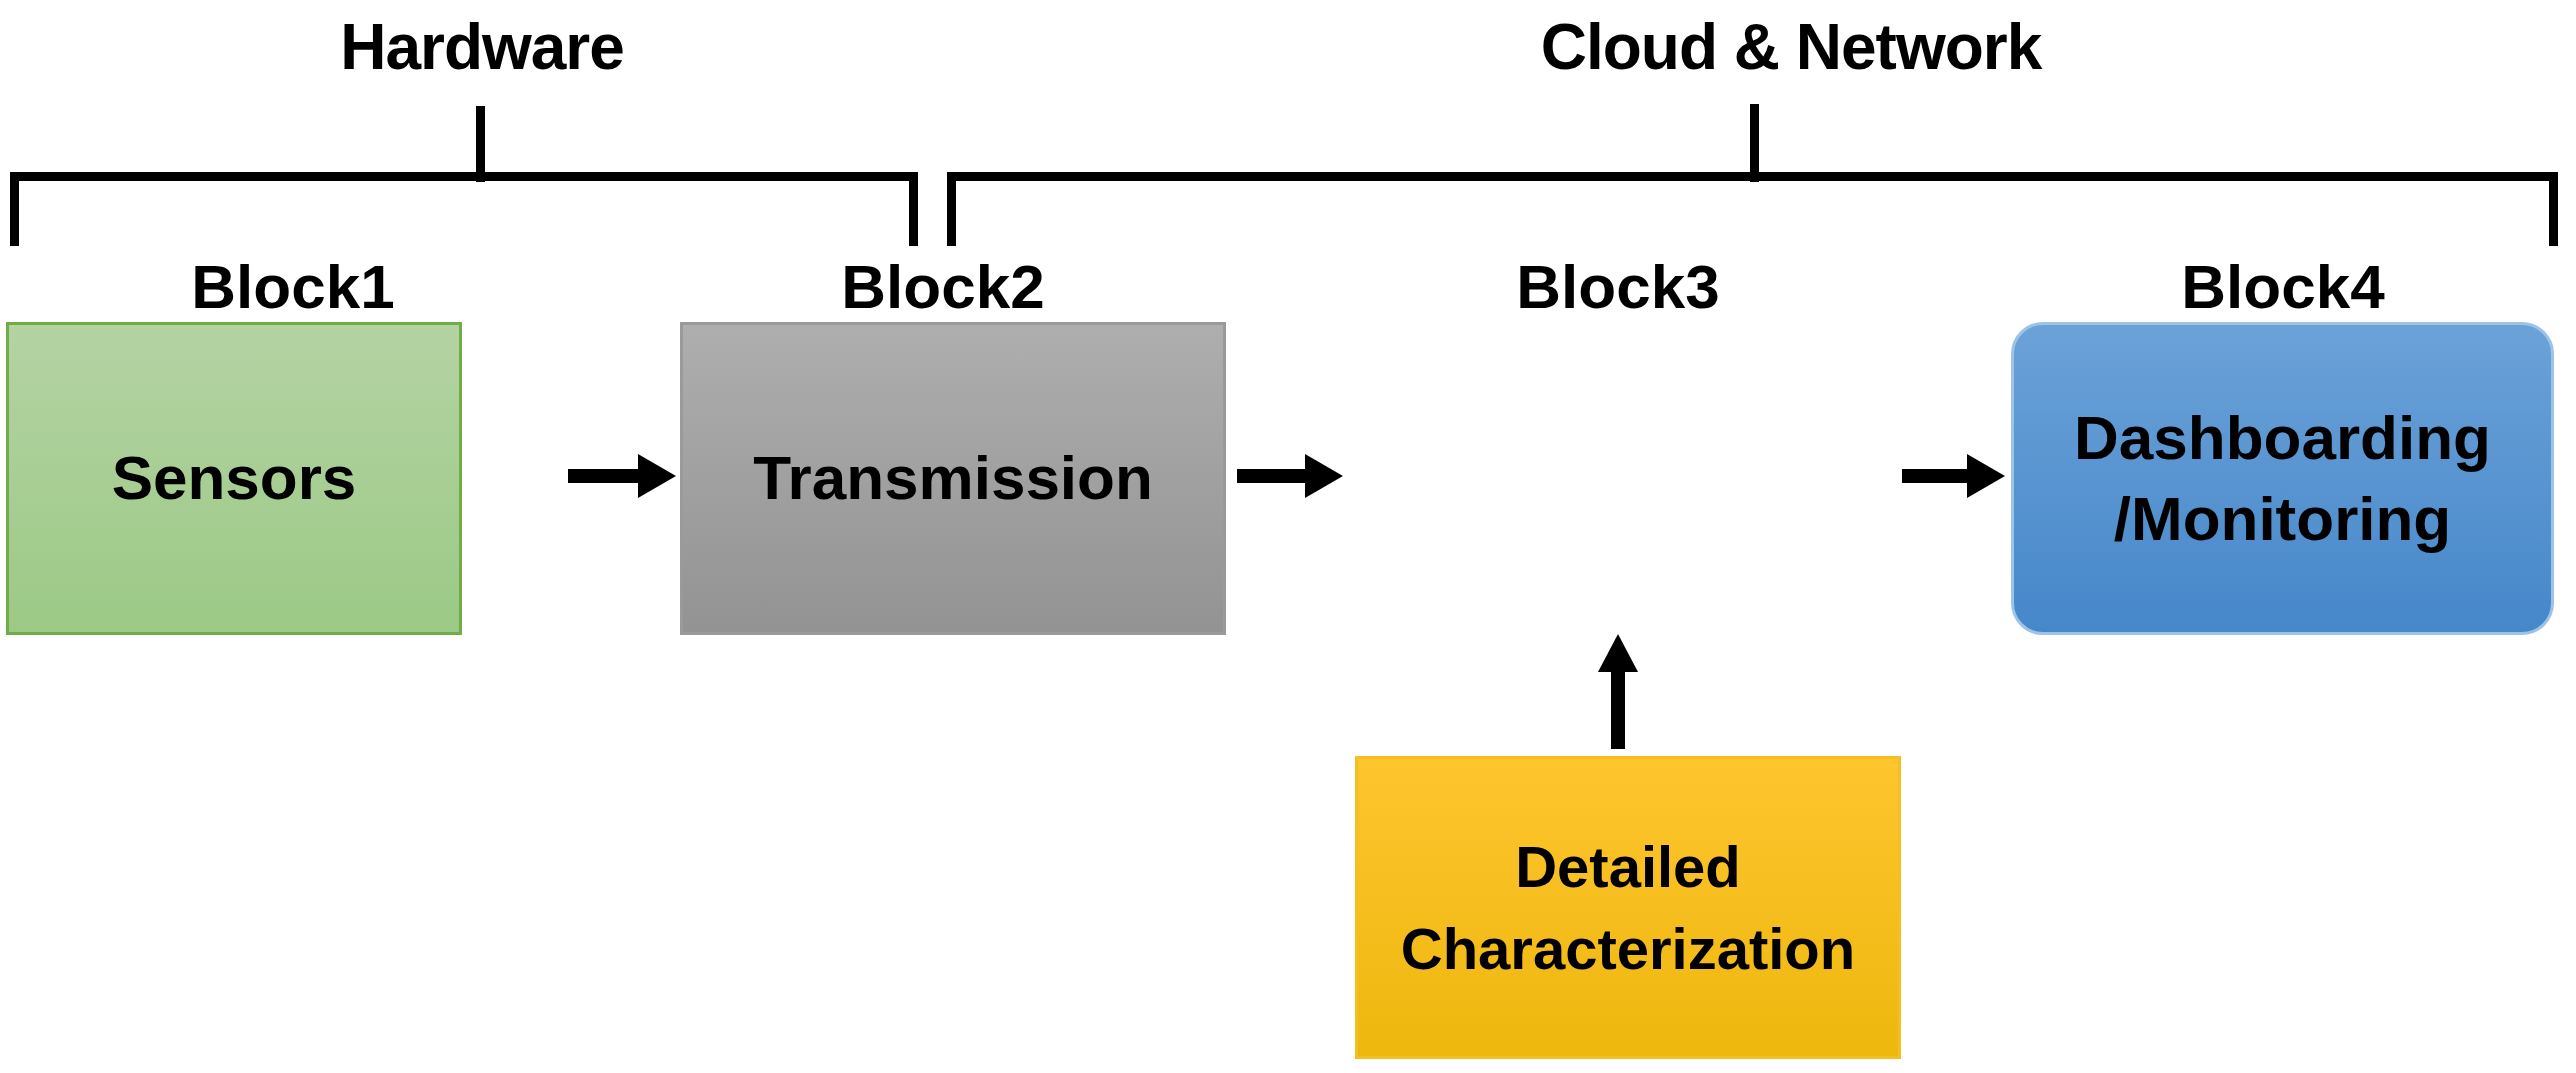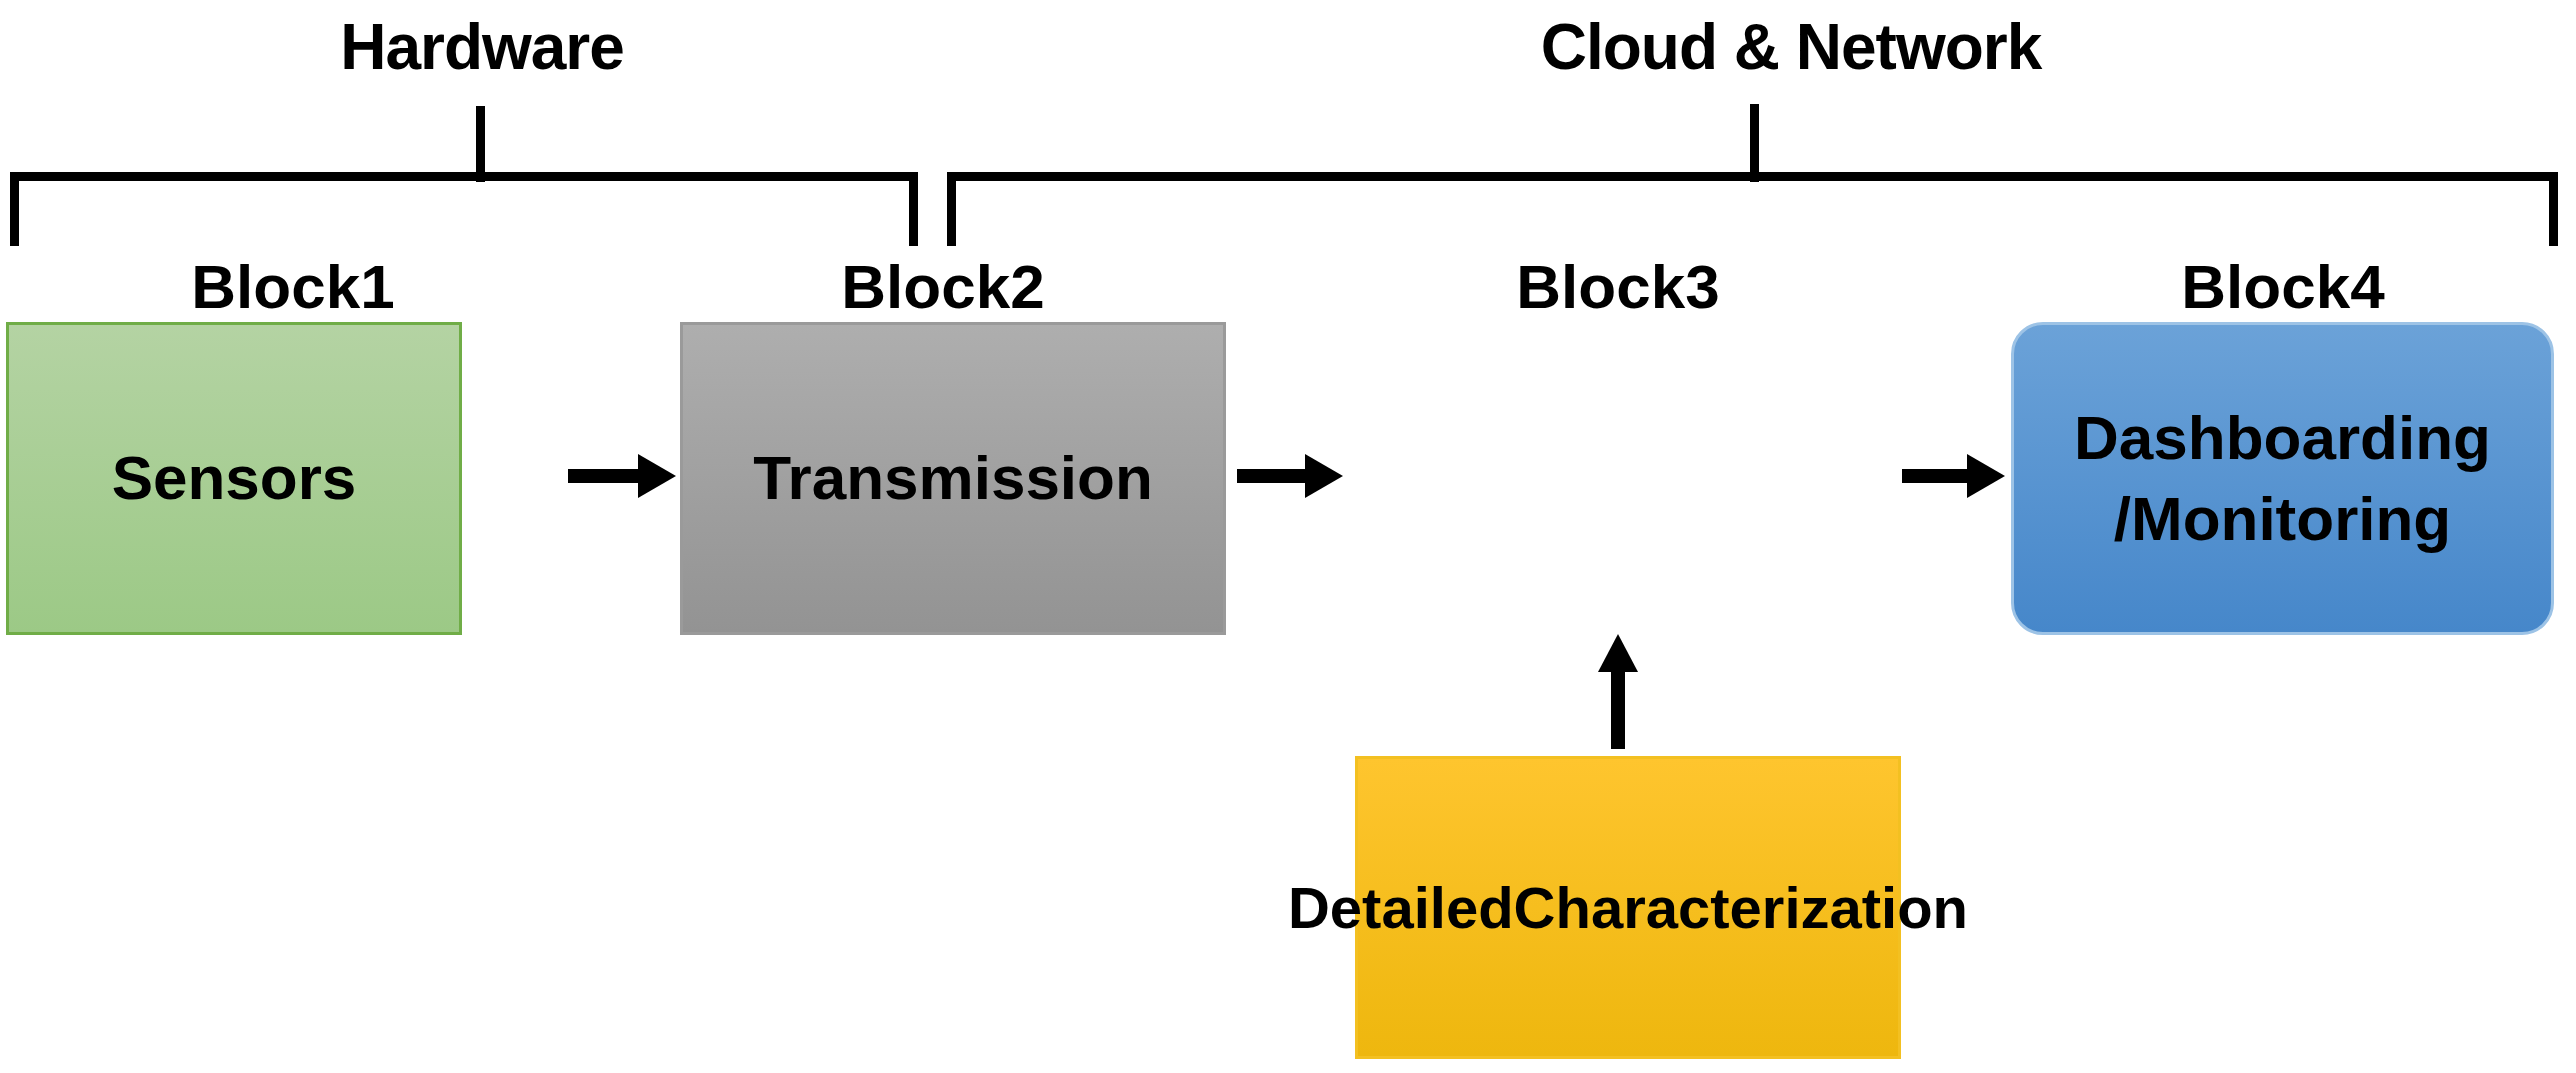--- a/index.html
+++ b/index.html
@@ -87,21 +87,21 @@
   
   .detail-box {
     position: absolute;
     left: 1355px;
     top: 756px;
     width: 546px;
     height: 303px;
     box-sizing: border-box;
     border: 3px solid transparent;
     display: flex;
-    flex-direction: row;
+    flex-direction: column;
     align-items: center;
     justify-content: center;
     text-align: center;
     font-size: 58px;
     font-weight: bold;
     line-height: 1.4;
   }
   .detail-box span { white-space: nowrap; }
 
   

